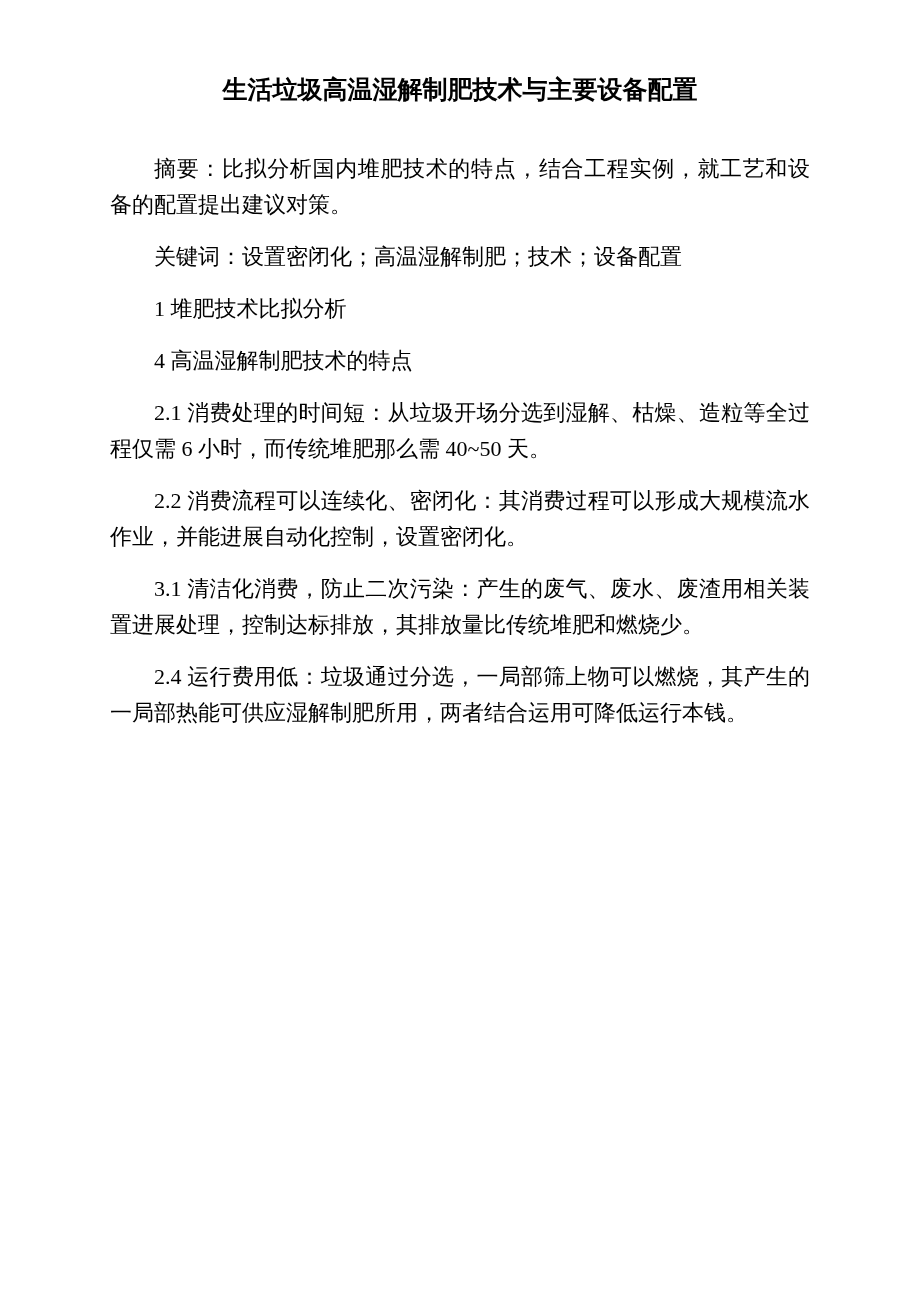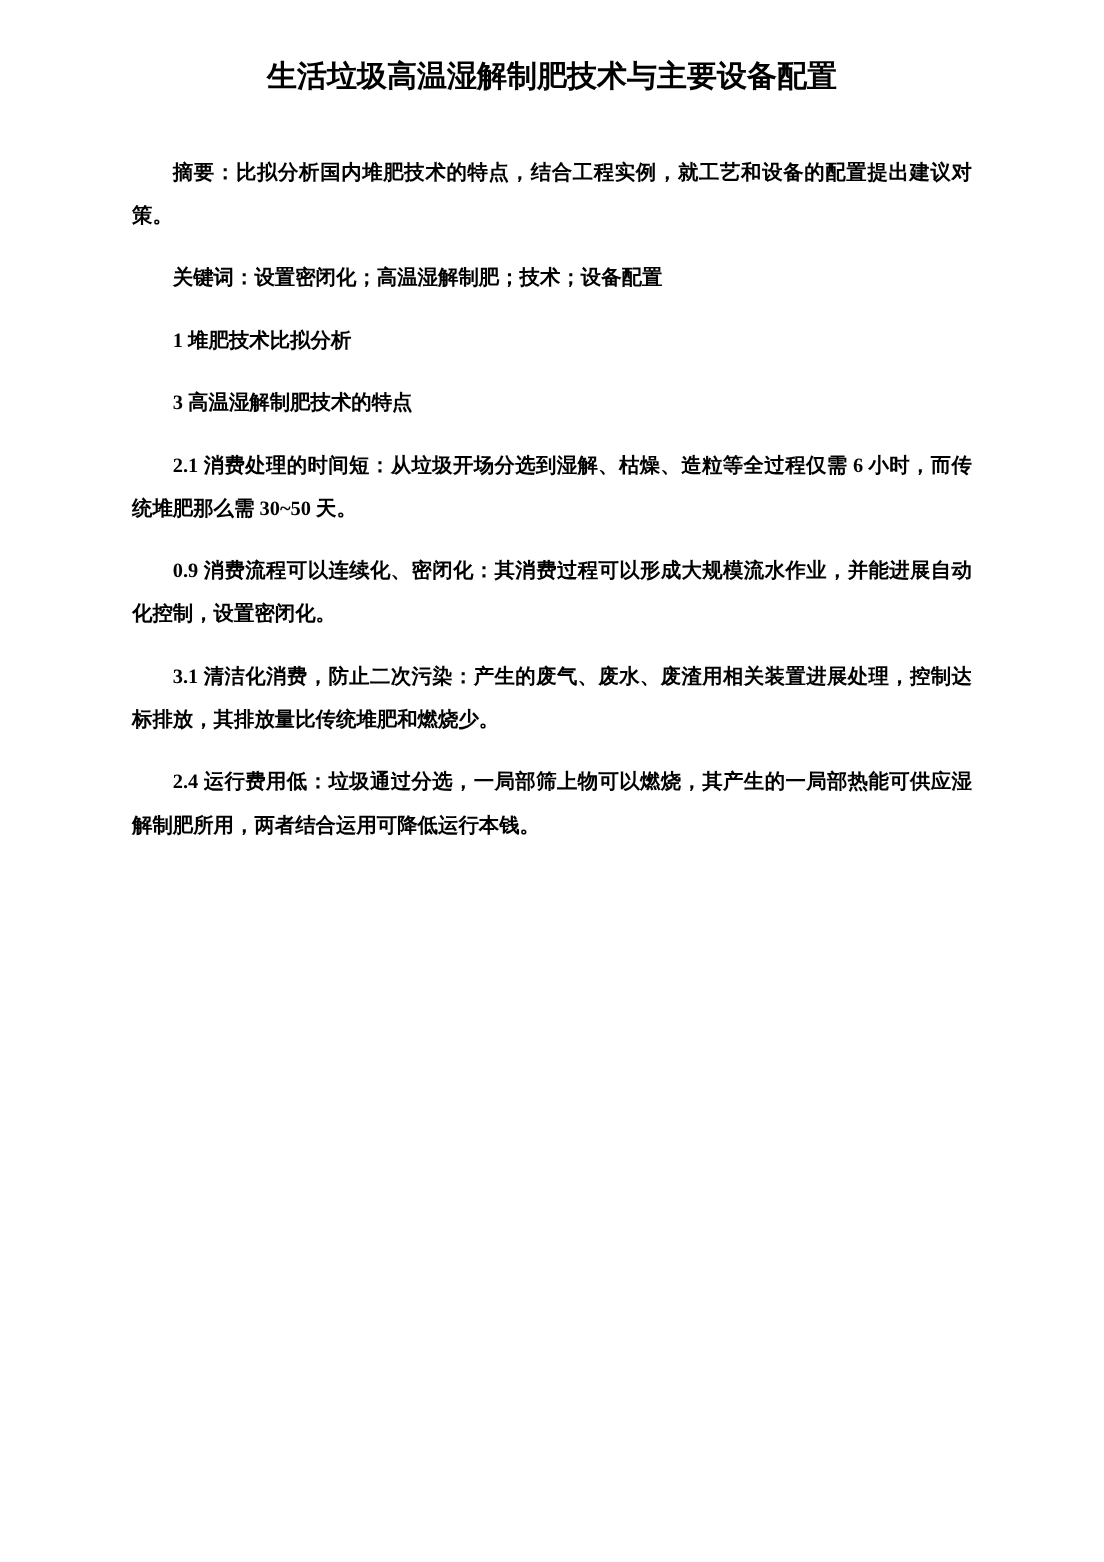--- a/index.html
+++ b/index.html
@@ -11,55 +11,54 @@
     width: 920px;
     height: 1302px;
     font-family: "Liberation Serif", "DejaVu Serif", serif;
     color: #000000;
     overflow: hidden;
   }
   .page {
     box-sizing: border-box;
     width: 920px;
     height: 1302px;
-    padding: 48px 110px 0 110px;
+    padding: 73px 110px 0 110px;
     background: #ffffff;
   }
   .doc-title {
     font-size: 25px;
     font-weight: bold;
     text-align: center;
     line-height: 34px;
     margin: 0 0 44px 0;
   }
   .para {
-    font-size: 17px;
+    font-size: 22px;
     line-height: 36px;
     text-align: justify;
     text-indent: 2em;
     margin: 16px 0 0 0;
-    font-weight: bold;
   }
 </style>
 </head>
 <body>
 
 <div class="page">
   <h1 class="doc-title">生活垃圾高温湿解制肥技术与主要设备配置</h1>
 
   <p class="para">摘要：比拟分析国内堆肥技术的特点，结合工程实例，就工艺和设备的配置提出建议对策。</p>
 
   <p class="para">关键词：设置密闭化；高温湿解制肥；技术；设备配置</p>
 
   <p class="para">1 堆肥技术比拟分析</p>
 
 
 
-  <p class="para">3 高温湿解制肥技术的特点</p>
+  <p class="para">4 高温湿解制肥技术的特点</p>
 
-  <p class="para">2.1 消费处理的时间短：从垃圾开场分选到湿解、枯燥、造粒等全过程仅需 6 小时，而传统堆肥那么需 30~50 天。</p>
+  <p class="para">2.1 消费处理的时间短：从垃圾开场分选到湿解、枯燥、造粒等全过程仅需 6 小时，而传统堆肥那么需 40~50 天。</p>
 
-  <p class="para">0.9 消费流程可以连续化、密闭化：其消费过程可以形成大规模流水作业，并能进展自动化控制，设置密闭化。</p>
+  <p class="para">2.2 消费流程可以连续化、密闭化：其消费过程可以形成大规模流水作业，并能进展自动化控制，设置密闭化。</p>
 
   <p class="para">3.1 清洁化消费，防止二次污染：产生的废气、废水、废渣用相关装置进展处理，控制达标排放，其排放量比传统堆肥和燃烧少。</p>
 
   <p class="para">2.4 运行费用低：垃圾通过分选，一局部筛上物可以燃烧，其产生的一局部热能可供应湿解制肥所用，两者结合运用可降低运行本钱。</p>
 </div>
 
 </body></html>

